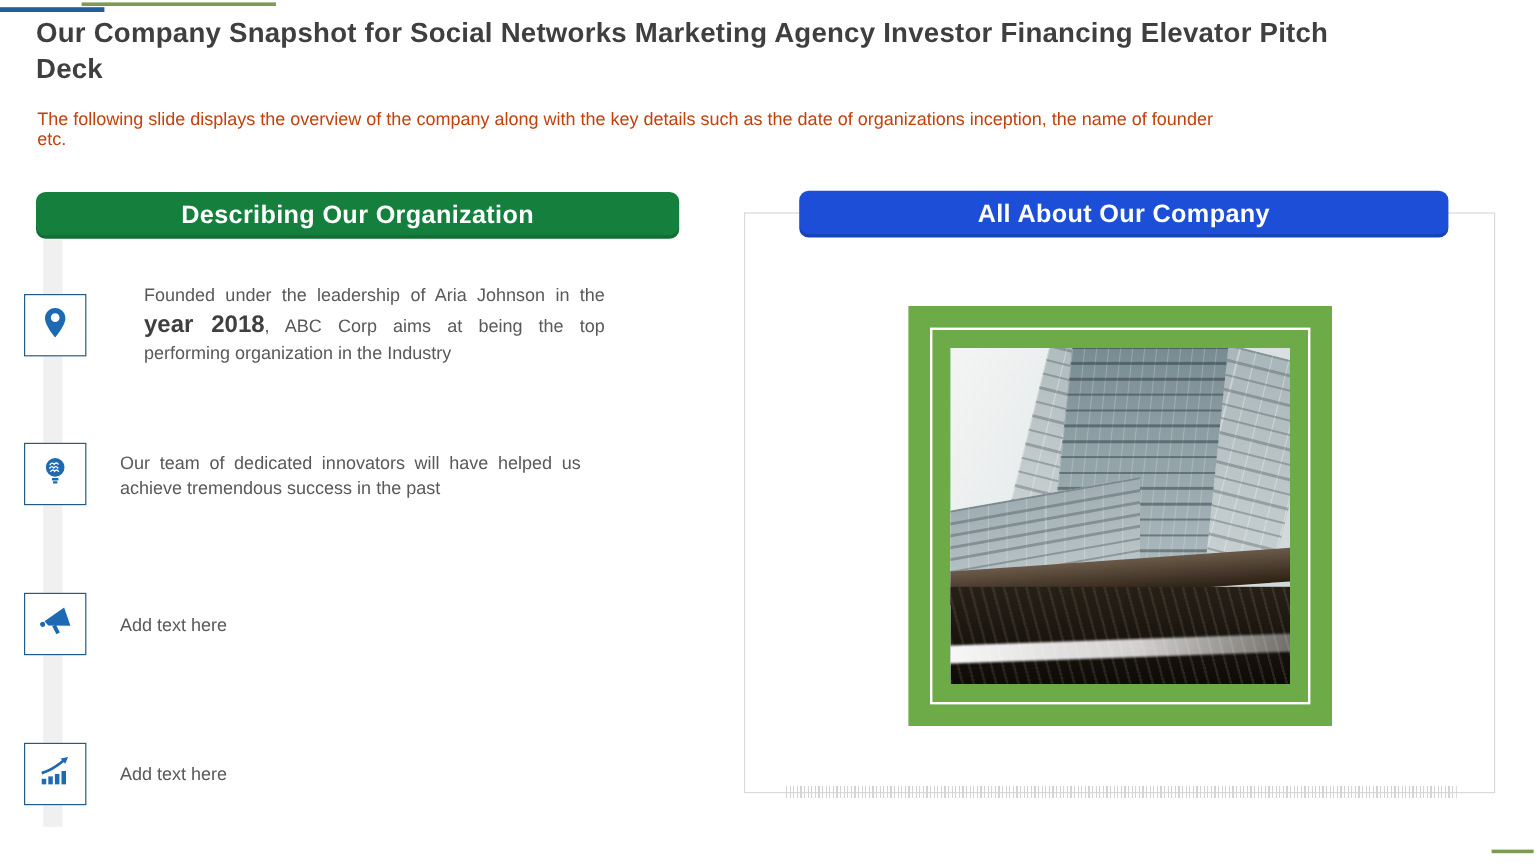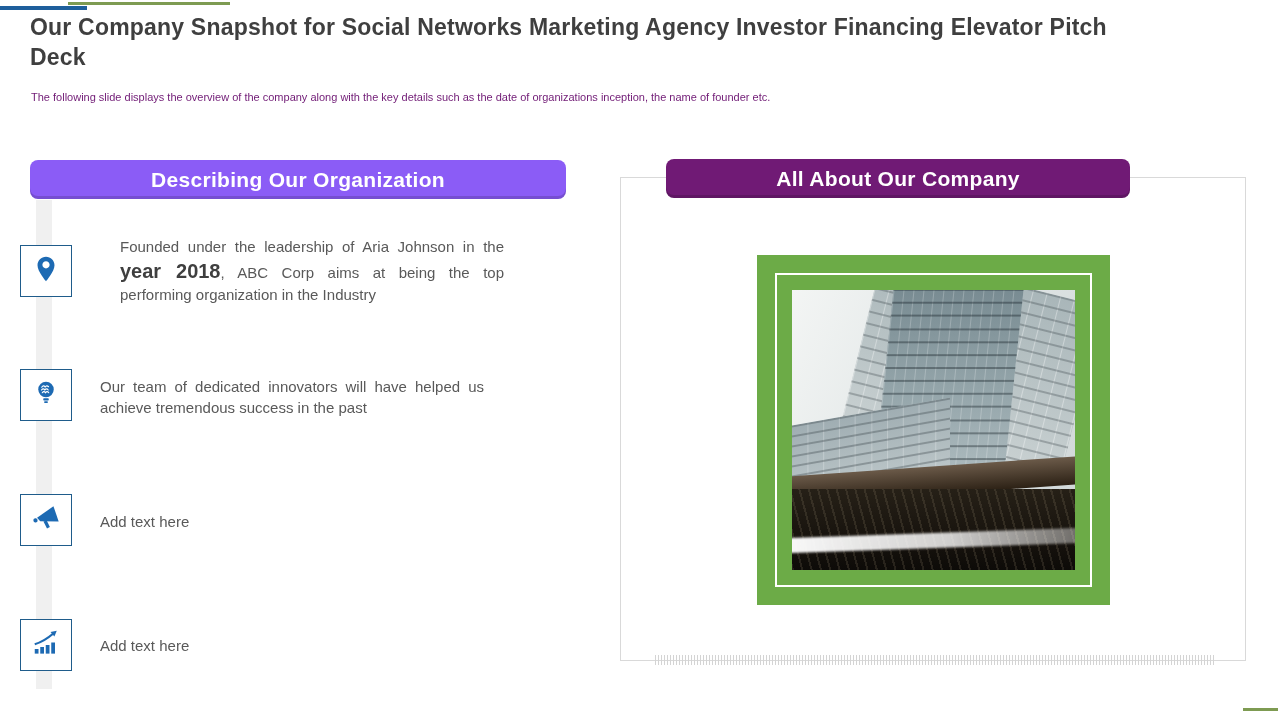--- a/index.html
+++ b/index.html
@@ -7,28 +7,28 @@
   .slide { position:relative; width:1280px; height:720px; background:#fff; overflow:hidden; }
 
   
   .bar-green-top { position:absolute; left:68px; top:2px; width:162px; height:3px; background:#7E9B52; }
   .bar-blue-top  { position:absolute; left:0;   top:6px; width:87px;  height:4px; background:#1E5F9C; }
   .bar-olive-bottom { position:absolute; left:1243px; top:708px; width:35px; height:3px; background:#7E9B52; }
 
   
   .title { position:absolute; left:30px; top:12px; width:1125px; font-size:23px; font-weight:700;
            color:#3F3F3F; line-height:1.32; letter-spacing:.2px; }
-  .subtitle { position:absolute; left:31px; top:91px; width:1000px; font-size:11px; color:#701a75; }
+  .subtitle { position:absolute; left:31px; top:91px; width:1000px; font-size:15px; color:#c2410c; }
 
   
   .banner { position:absolute; height:39px; border-radius:8px; display:flex; align-items:center;
             justify-content:center; color:#fff; font-size:21px; font-weight:700; letter-spacing:.3px;
             box-shadow: inset 0 -3px 0 rgba(0,0,0,.15); }
-  .banner-blue  { left:30px;  top:160px; width:536px; background:#8b5cf6; }
-  .banner-green { left:666px; top:159px; width:464px; background:#701a75; z-index:3; }
+  .banner-blue  { left:30px;  top:160px; width:536px; background:#15803d; }
+  .banner-green { left:666px; top:159px; width:541px; background:#1d4ed8; z-index:3; }
 
   
   .track { position:absolute; left:36px; top:200px; width:16px; height:489px; background:#F0F0F0; }
   .icon-box { position:absolute; left:20px; width:52px; height:52px; background:#fff;
               border:1px solid #1F5C8B; display:flex; align-items:center; justify-content:center; }
   .ib-1 { top:245px; } .ib-2 { top:369px; } .ib-3 { top:494px; } .ib-4 { top:619px; }
 
   .item-text { position:absolute; left:100px; width:384px; font-size:15px; color:#595959;
                line-height:1.38; text-align:justify; }
   .it-1 { top:237px;margin-left:20px; }

